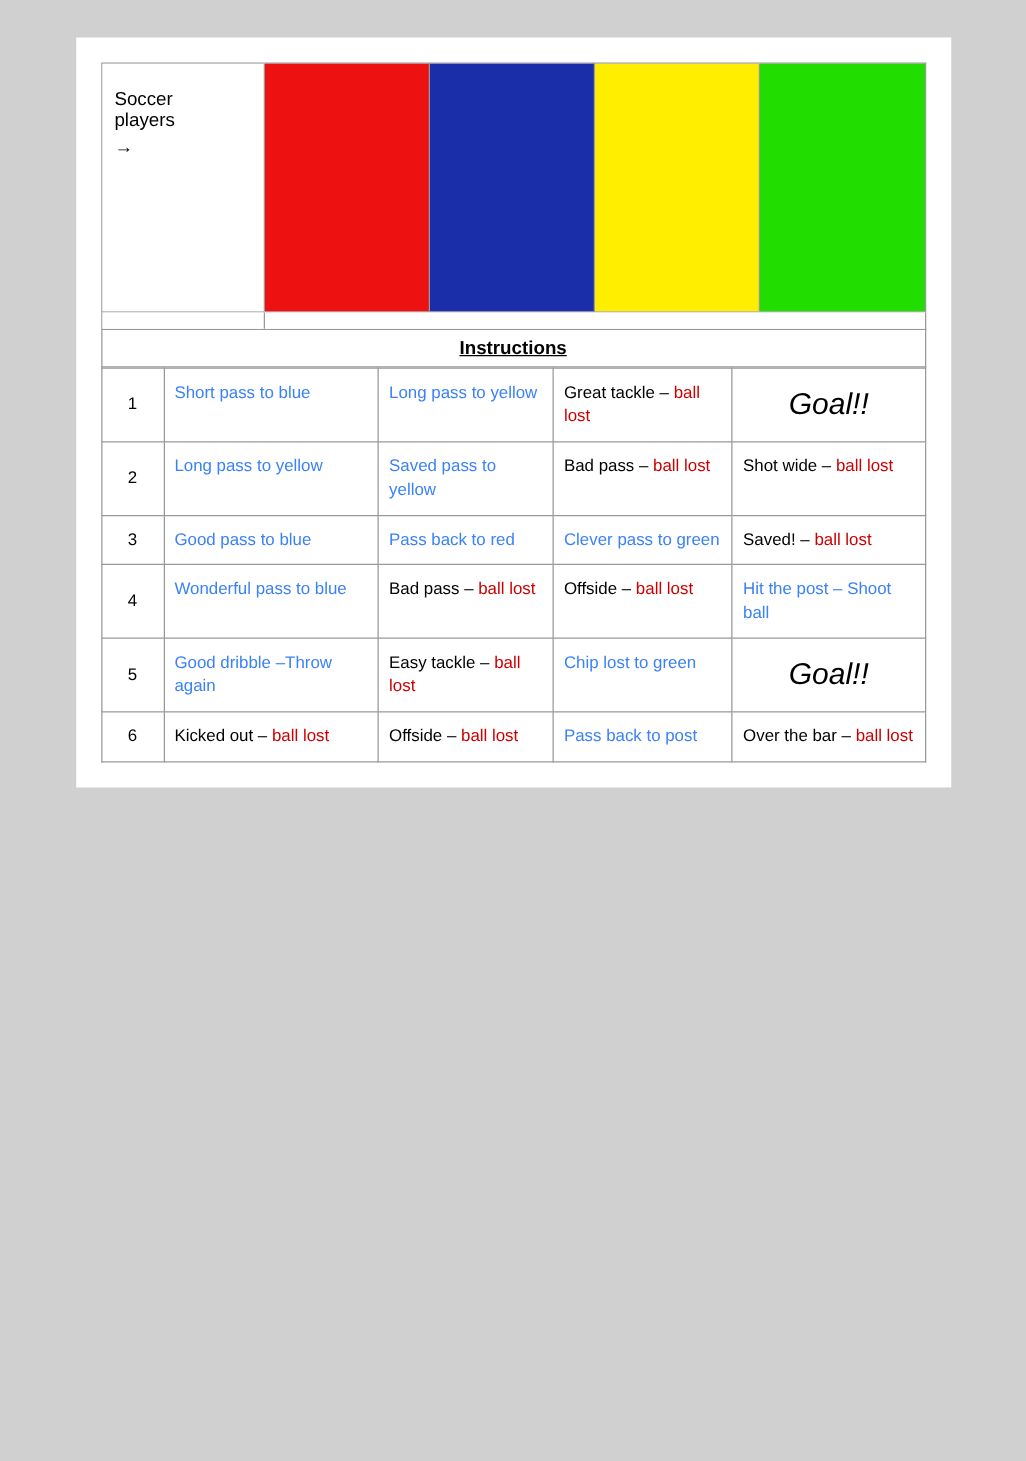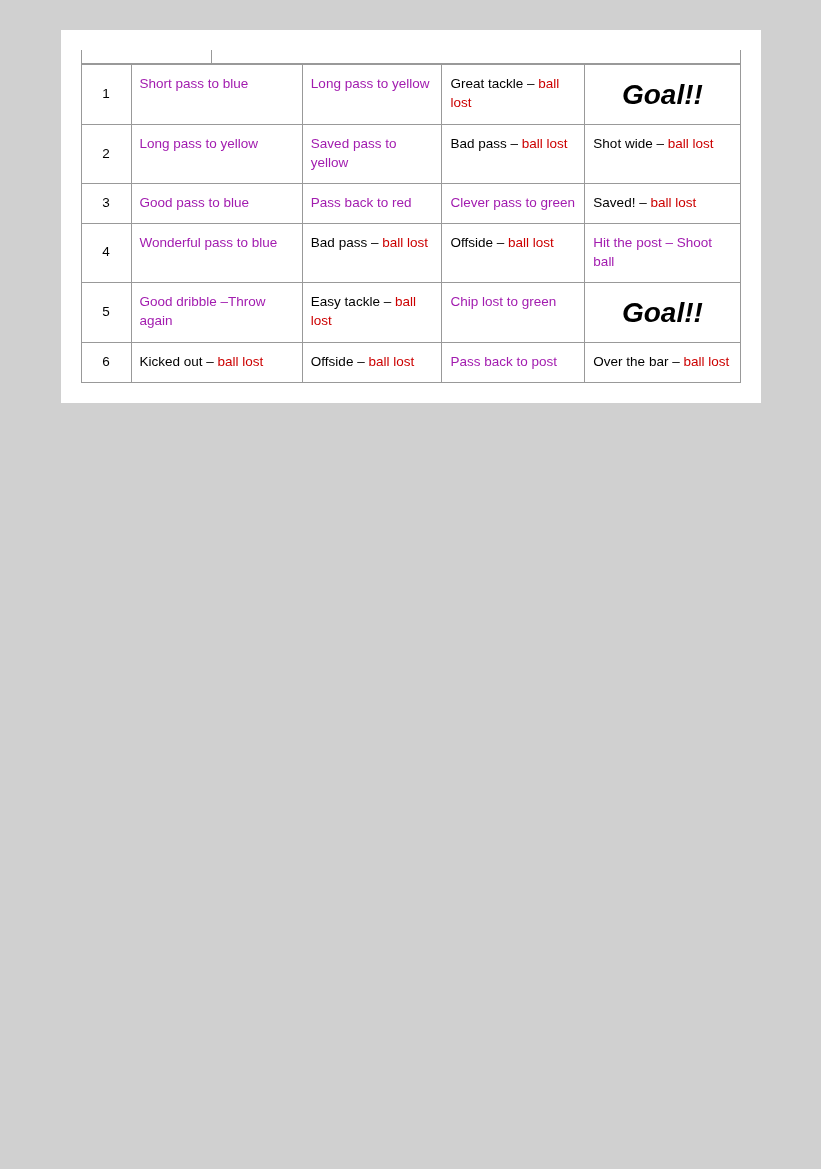--- a/index.html
+++ b/index.html
@@ -90,42 +90,55 @@
       vertical-align: top;
       font-size: 13.5px;
       line-height: 1.4;
     }
     .row-num {
       width: 50px;
       text-align: center;
       vertical-align: middle;
       font-size: 14px;
     }
-    .cell-normal { color: #a21caf; }
+    .cell-normal { color: #3b82f6; }
     .ball-lost { color: #cc0000; }
     .goal-text {
-      font-size: 28px;
-      font-weight: bold;
+      font-size: 24px;
+      font-weight: normal;
       font-style: italic;
       color: #000;
       text-align: center;
       vertical-align: middle;
     }
   </style>
 </head>
 <body>
 
 <div class="page">
 
+  <div class="color-header">
+    <div class="header-label">
+      <span>Soccer<br>players</span>
+      <span class="arrow">→</span>
+    </div>
+    <div class="color-block color-red"></div>
+    <div class="color-block color-blue"></div>
+    <div class="color-block color-yellow"></div>
+    <div class="color-block color-green"></div>
+  </div>
 
   <div class="divider-row">
     <div class="divider-label-cell"></div>
     <div class="divider-color-area"></div>
   </div>
 
+  <div class="instructions-row">
+    <span>Instructions</span>
+  </div>
 
   <table class="game-table">
     <tbody id="table-body">
         <tr>
           <td class="row-num" style="vertical-align: middle;">1</td>
           <td><span class="cell-normal">Short pass to blue</span></td>
           <td><span class="cell-normal">Long pass to yellow</span></td>
           <td><span>Great tackle – </span><span class="ball-lost">ball lost</span></td>
           <td style="text-align: center; vertical-align: middle;"><span class="goal-text">Goal!!</span></td>
         </tr>

